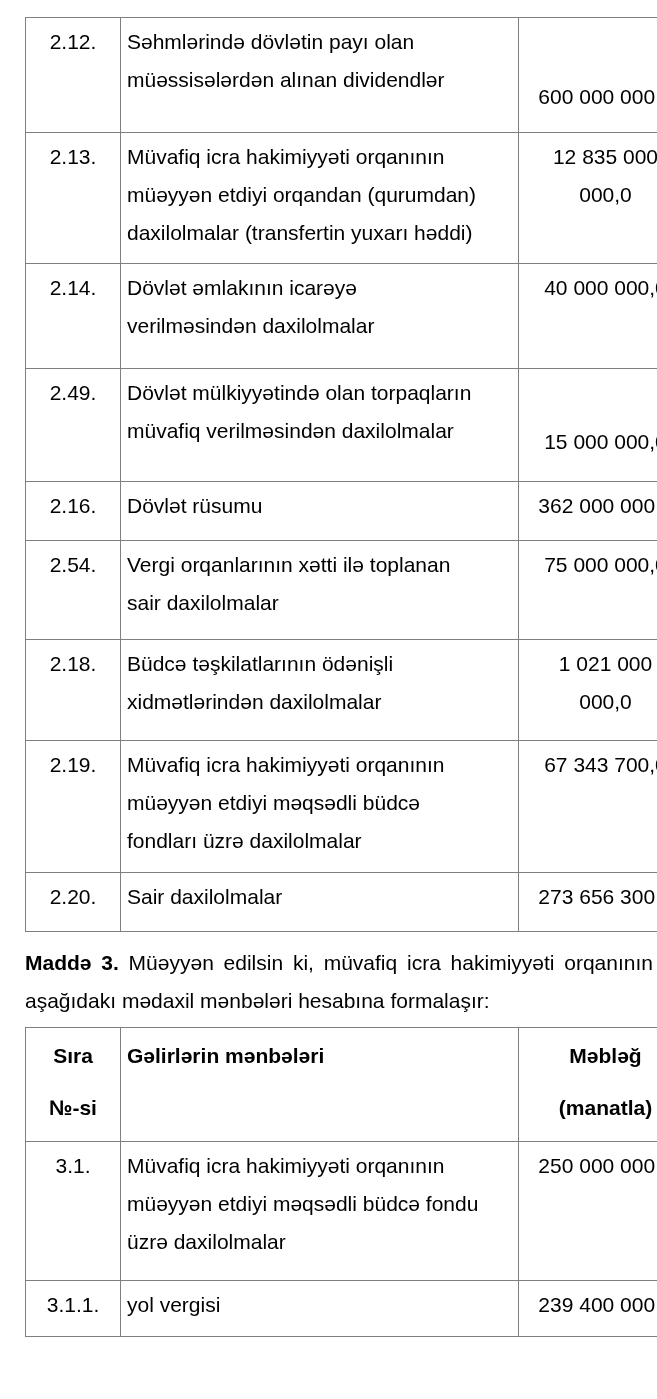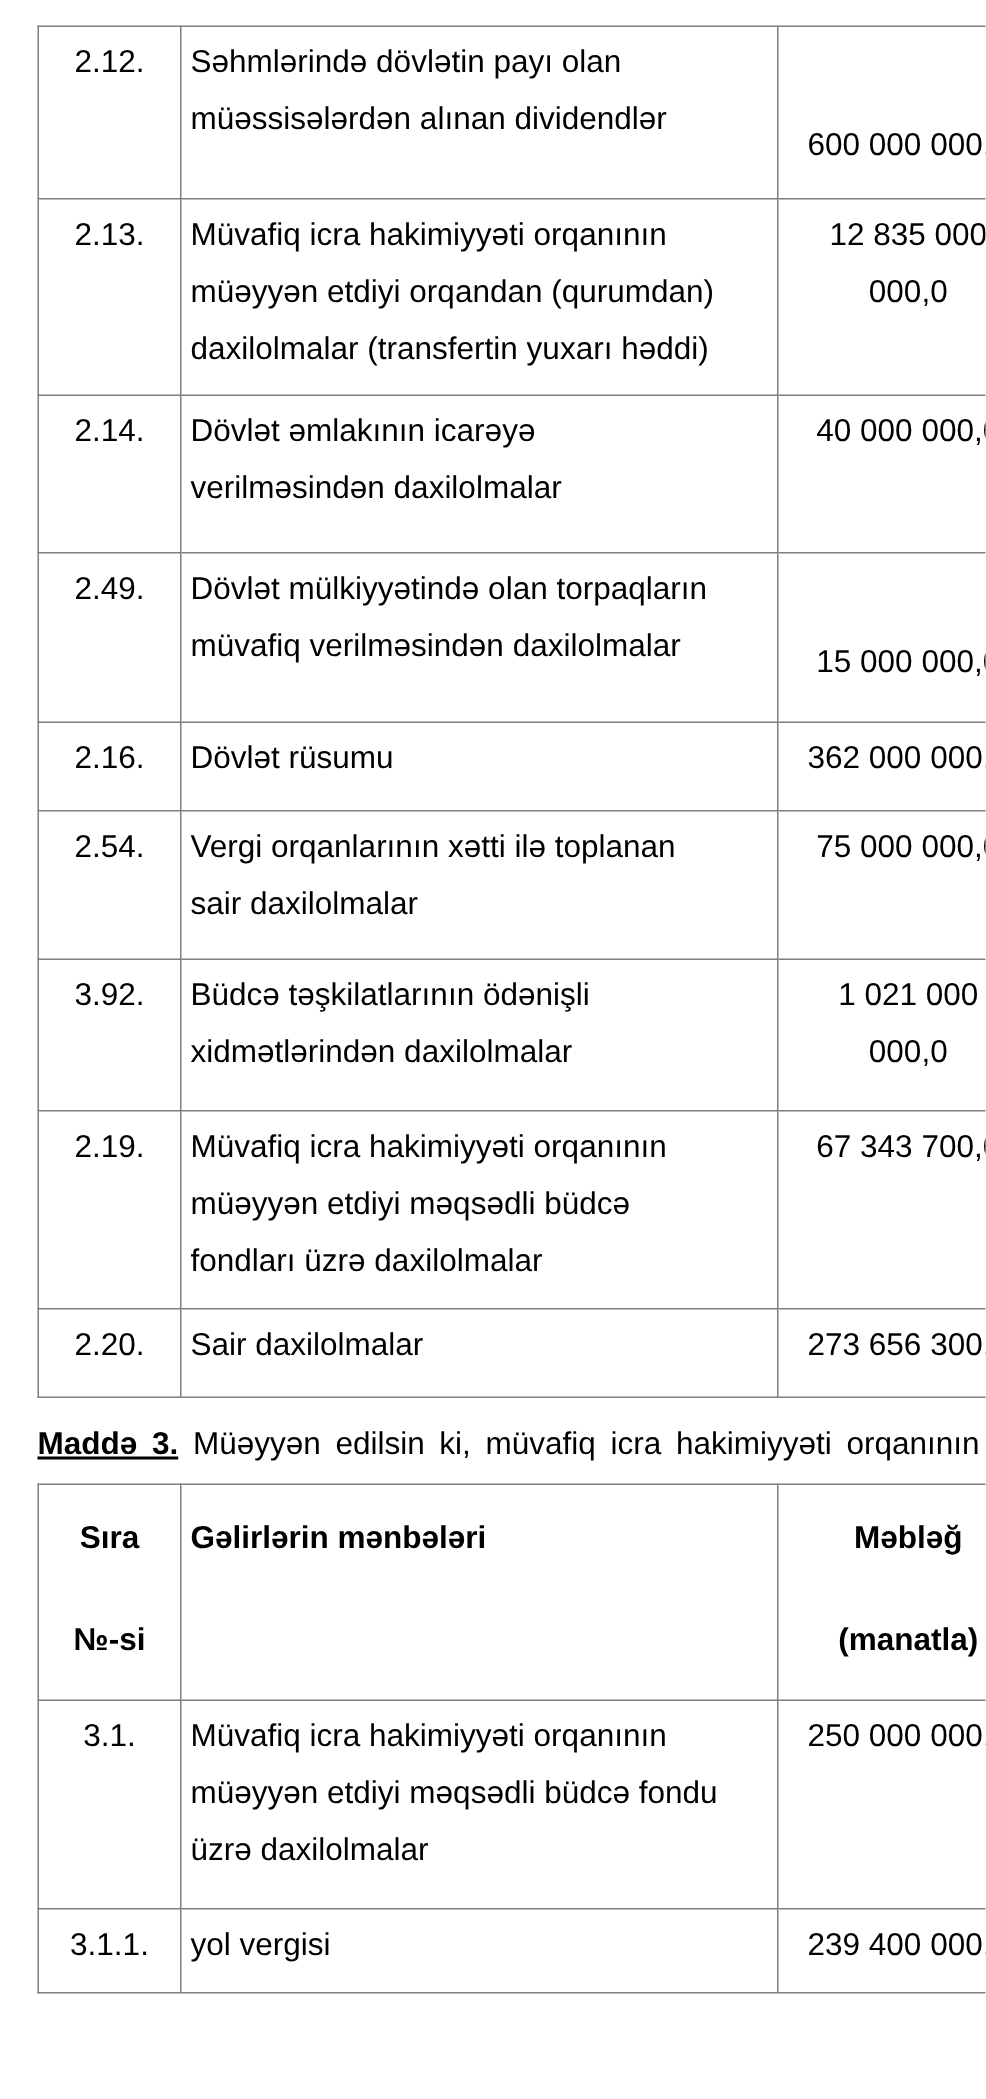--- a/index.html
+++ b/index.html
@@ -10,21 +10,21 @@
   }
   .page{padding:17px 0 16px 25px;width:628px;}
   table{border-collapse:collapse;table-layout:fixed;width:628px;}
   td,th{
     border:1px solid #7f7f7f;vertical-align:top;
     padding:5px 6px;line-height:38px;overflow:hidden;
   }
   .c-num{width:82px;text-align:center;}
   .c-desc{width:385px;text-align:left;white-space:pre-line;}
   .c-amt{width:161px;text-align:center;white-space:pre-line;}
-  th{font-weight:bold;text-align:center;line-height:68px;padding-top:2px;white-space:pre-line;vertical-align:top;}
+  th{font-weight:bold;text-align:center;line-height:52px;padding-top:2px;white-space:pre-line;vertical-align:top;}
   
   #table1 tr:nth-child(1){height:115px;}
   #table1 tr:nth-child(2){height:131px;}
   #table1 tr:nth-child(3){height:105px;}
   #table1 tr:nth-child(4){height:113px;}
   #table1 tr:nth-child(5){height:59px;}
   #table1 tr:nth-child(6){height:99px;}
   #table1 tr:nth-child(7){height:101px;}
   #table1 tr:nth-child(8){height:132px;}
   #table1 tr:nth-child(9){height:59px;}
@@ -32,21 +32,21 @@
   #table1 tr:nth-child(1) .c-amt{vertical-align:bottom;padding-bottom:16px;}
   #table1 tr:nth-child(4) .c-amt{vertical-align:bottom;padding-bottom:20px;}
   
   #table2 thead tr{height:114px;}
   #table2 tbody tr:nth-child(1){height:139px;}
   #table2 tbody tr:nth-child(2){height:56px;}
   
   .article{margin:12px 0 7px 0;line-height:38px;}
   .pline{display:block;}
   .pline.justify{text-align:justify;text-align-last:justify;}
-  .article b{font-weight:bold;text-decoration:underline;}
+  .article b{font-weight:bold;}
 </style>
 </head>
 <body>
 
 <div class="page">
 
   <table id="table1">
     <tbody>
         <tr>
           <td class="c-num">2.12.</td>
@@ -79,21 +79,21 @@
           <td class="c-desc">Dövlət rüsumu</td>
           <td class="c-amt">362 000 000,0</td>
         </tr>
         <tr>
           <td class="c-num">2.54.</td>
           <td class="c-desc">Vergi orqanlarının xətti ilə toplanan
 sair daxilolmalar</td>
           <td class="c-amt">75 000 000,0</td>
         </tr>
         <tr>
-          <td class="c-num">3.92.</td>
+          <td class="c-num">2.18.</td>
           <td class="c-desc">Büdcə təşkilatlarının ödənişli
 xidmətlərindən daxilolmalar</td>
           <td class="c-amt">1 021 000
 000,0</td>
         </tr>
         <tr>
           <td class="c-num">2.19.</td>
           <td class="c-desc">Müvafiq icra hakimiyyəti orqanının
 müəyyən etdiyi məqsədli büdcə
 fondları üzrə daxilolmalar</td>
@@ -102,20 +102,21 @@
         <tr>
           <td class="c-num">2.20.</td>
           <td class="c-desc">Sair daxilolmalar</td>
           <td class="c-amt">273 656 300,0</td>
         </tr>
       </tbody>
   </table>
 
   <p class="article">
     <span class="pline justify"><b>Maddə 3.</b><span> Müəyyən edilsin ki, müvafiq icra hakimiyyəti orqanının</span></span>
+    <span class="pline">aşağıdakı mədaxil mənbələri hesabına formalaşır:</span>
   </p>
 
   <table id="table2">
     <thead>
       <tr>
         <th class="c-num">Sıra
 №-si</th>
         <th class="c-desc">Gəlirlərin mənbələri</th>
         <th class="c-amt">Məbləğ
 (manatla)</th>

